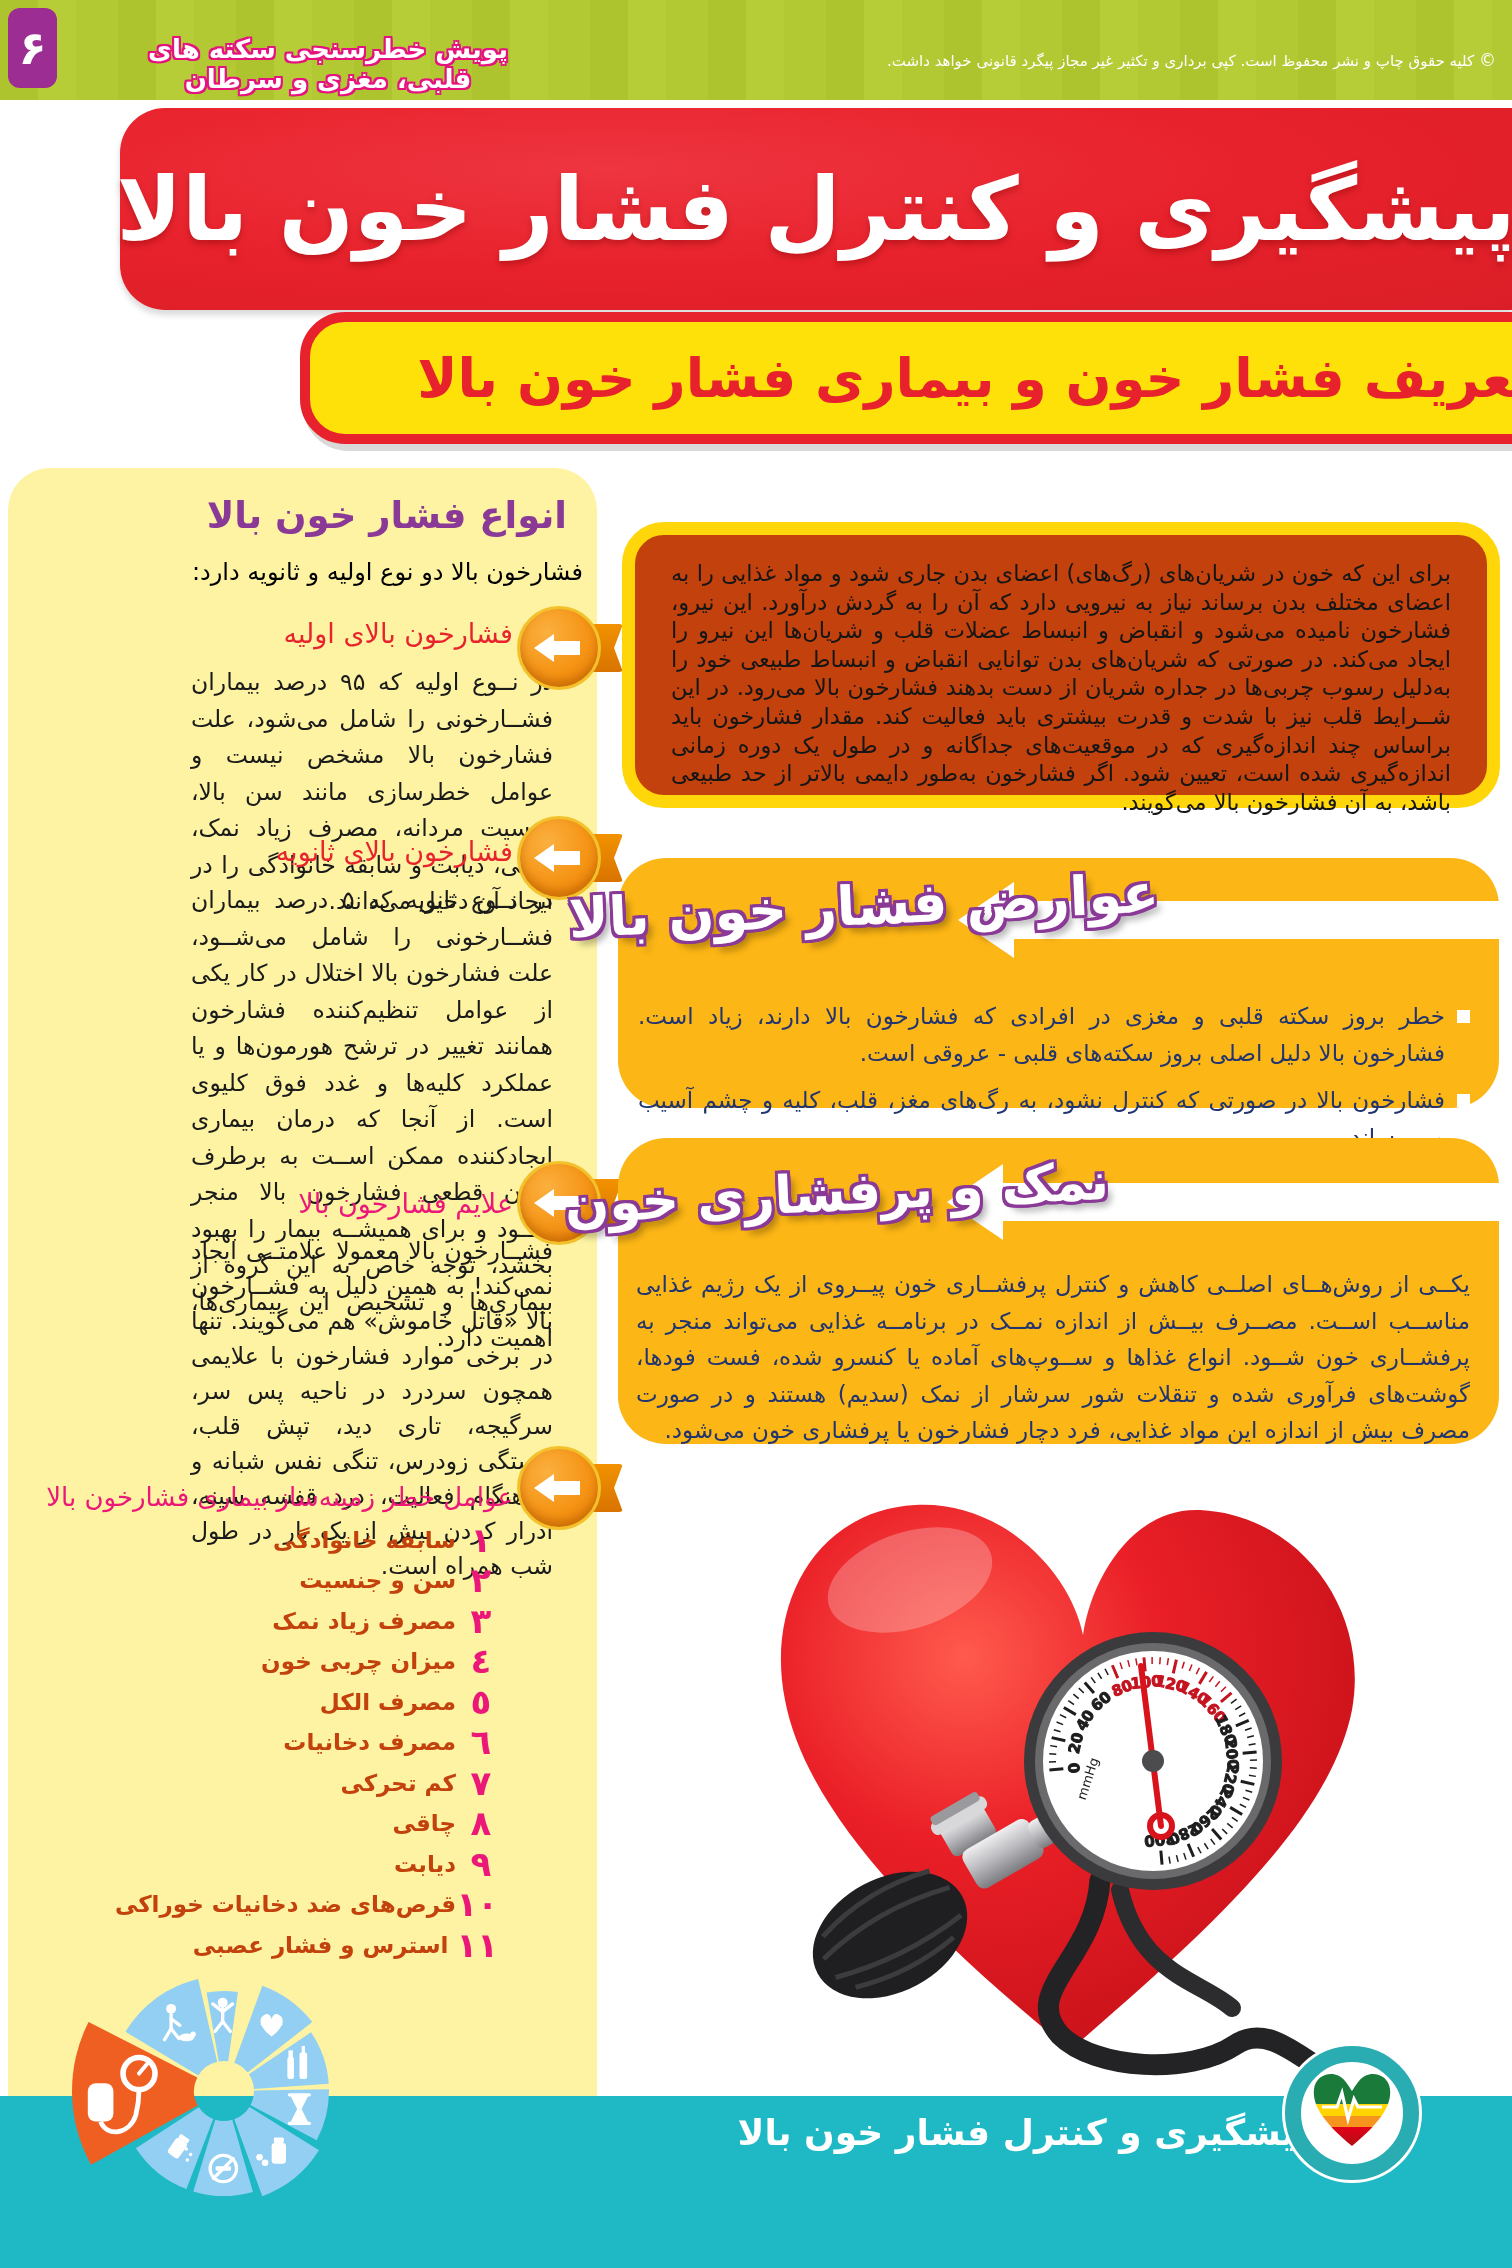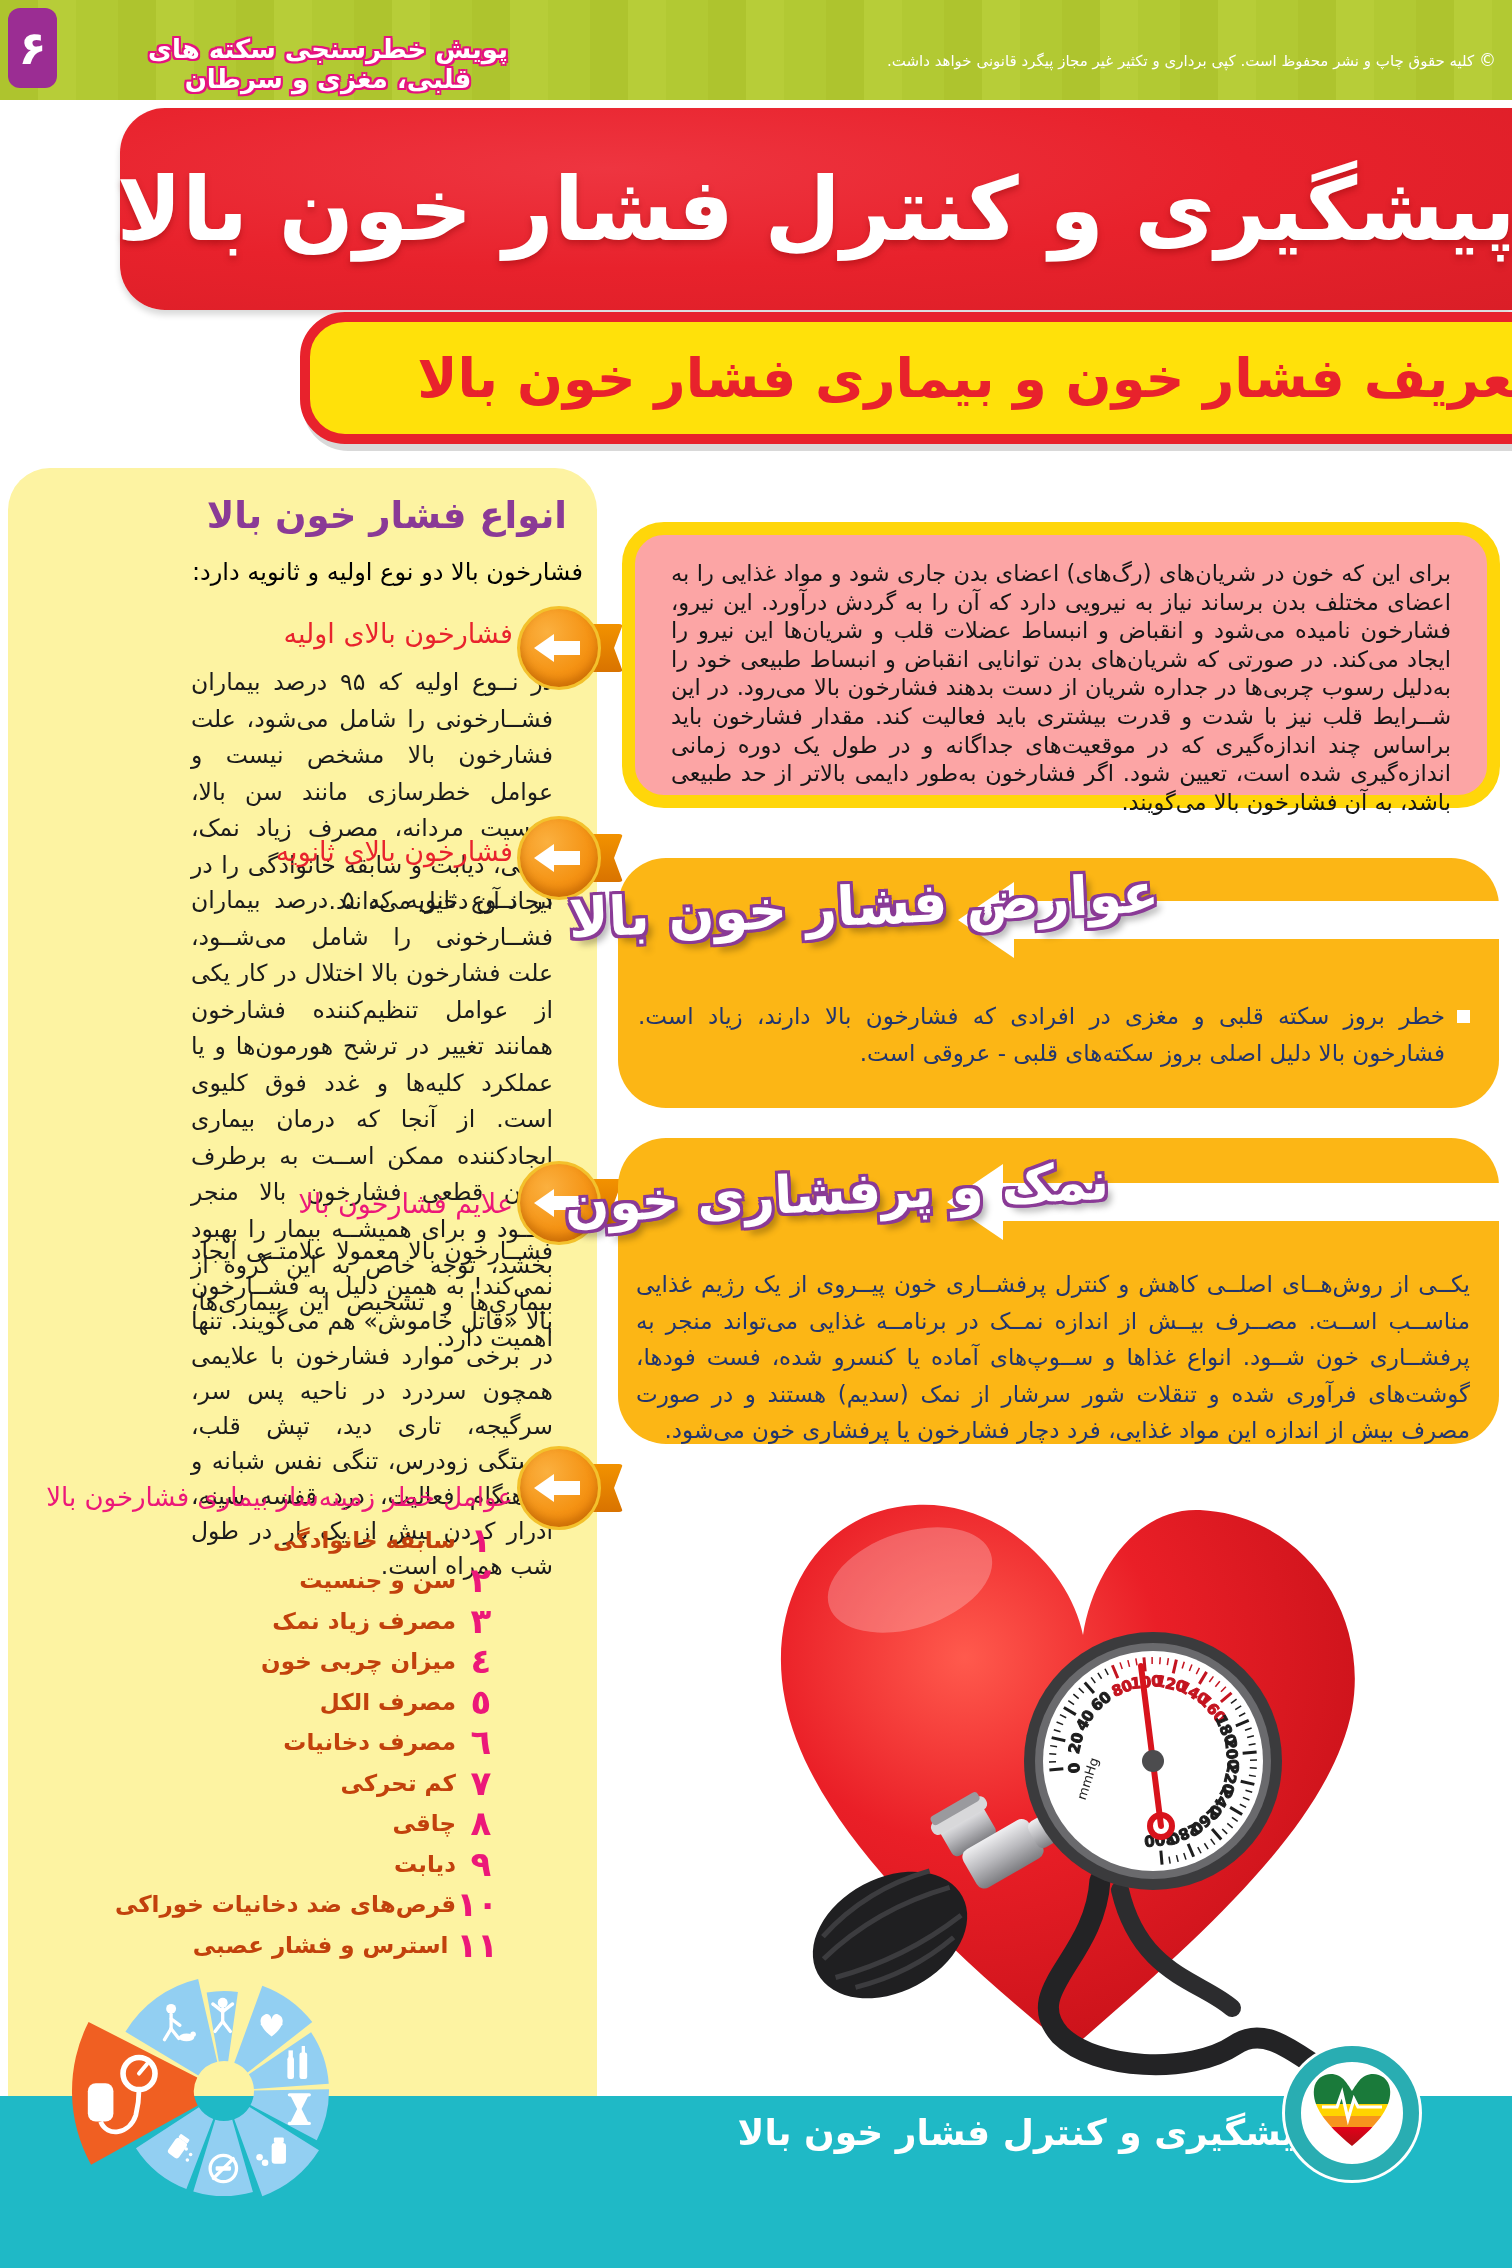--- a/index.html
+++ b/index.html
@@ -51,21 +51,21 @@
     background:linear-gradient(#f29200,#d97300);border-radius:4px;
     clip-path:polygon(0 0,100% 0,86% 50%,100% 100%,0 100%);}
   .arrow-tab .circ{position:absolute;left:0;top:0;width:84px;height:84px;border-radius:50%;
     background:radial-gradient(circle at 35% 30%,#fbb03f 0%,#f59415 55%,#ec7d02 100%);
     border:3px solid #f3c12c;box-shadow:inset 0 -6px 8px rgba(160,80,0,.45);}
   .arrow-tab .glyph{position:absolute;left:17px;top:28px;width:0;height:0;
     border-top:14px solid transparent;border-bottom:14px solid transparent;border-right:20px solid #fff;}
   .arrow-tab .glyph-bar{position:absolute;left:37px;top:35px;width:26px;height:14px;background:#fff;}
 
   
-  .def-box{position:absolute;left:622px;top:522px;width:878px;height:286px;background:#fca5a5;
+  .def-box{position:absolute;left:622px;top:522px;width:878px;height:286px;background:#c2410c;
     border:13px solid #ffd60a;border-radius:42px;padding:24px 36px;}
   .def-box .txt{color:#161616;font-size:22.5px;line-height:28.6px;text-align:justify;}
 
   
   .gold{position:absolute;left:618px;width:881px;background:#fcb615;border-radius:48px;}
   .gold1{top:858px;height:250px;}
   .gold2{top:1138px;height:306px;}
   .gold-title{position:absolute;text-align:center;color:#fff;font-weight:bold;white-space:nowrap;
     transform:rotate(-2.5deg);
     text-shadow:3px 3px 0 #8a3a96,-3px 3px 0 #8a3a96,3px -3px 0 #8a3a96,-3px -3px 0 #8a3a96,
@@ -214,20 +214,24 @@
   <div class="gold gold1">
     <div class="warrow">
       <div class="head"></div>
         <div class="band"></div>
     </div>
     <div class="gold-title">عوارض فشار خون بالا</div>
     <div class="gold-bullets">
       <div class="gbul">
         <span class="sq"></span>
         <span class="bt">خطر بروز سکته قلبی و مغزی در افرادی که فشارخون بالا دارند، زیاد است. فشارخون بالا دلیل اصلی بروز سکته‌های قلبی - عروقی است.</span>
+      </div>
+      <div class="gbul">
+        <span class="sq"></span>
+        <span class="bt">فشارخون بالا در صورتی که کنترل نشود، به رگ‌های مغز، قلب، کلیه و چشم آسیب می رساند.</span>
       </div>
     </div>
   </div>
 
   <div class="gold gold2">
     <div class="warrow">
       <div class="head"></div>
         <div class="band"></div>
     </div>
     <div class="gold-title">نمک و پرفشاری خون</div>

